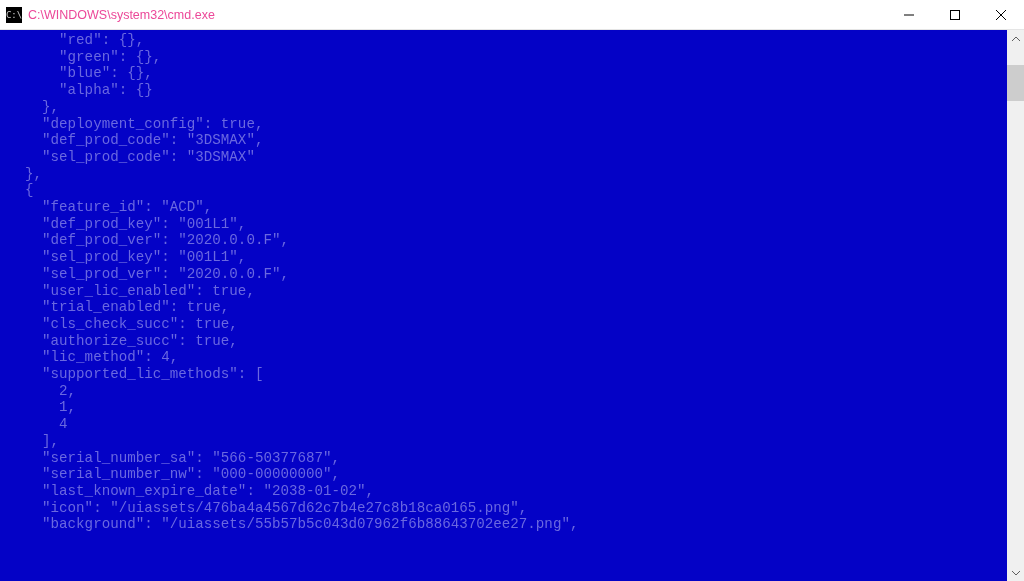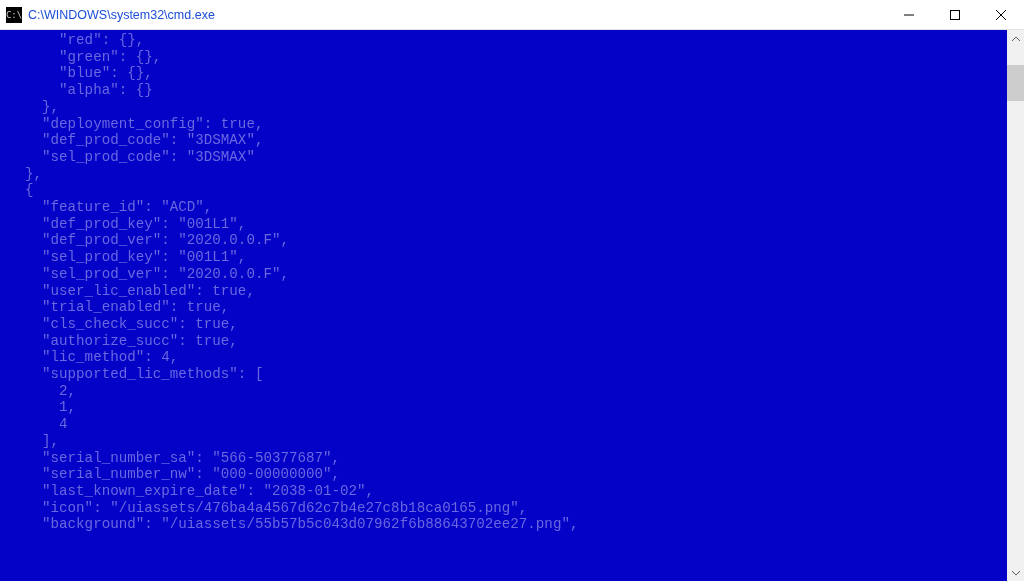--- a/index.html
+++ b/index.html
@@ -26,21 +26,21 @@
     margin-right: 6px;
     display: flex;
     align-items: center;
     justify-content: center;
     font-size: 9px;
     color: #ccc;
     font-family: Consolas, monospace;
   }
   .titlebar-title {
     font-size: 12.5px;
-    color: #1d4ed8;
+    color: #ec4899;
     flex: 0 0 auto;
   }
   .titlebar-spacer { flex: 1; }
   .titlebar-btn {
     width: 46px;
     height: 30px;
     display: flex;
     align-items: center;
     justify-content: center;
   }

